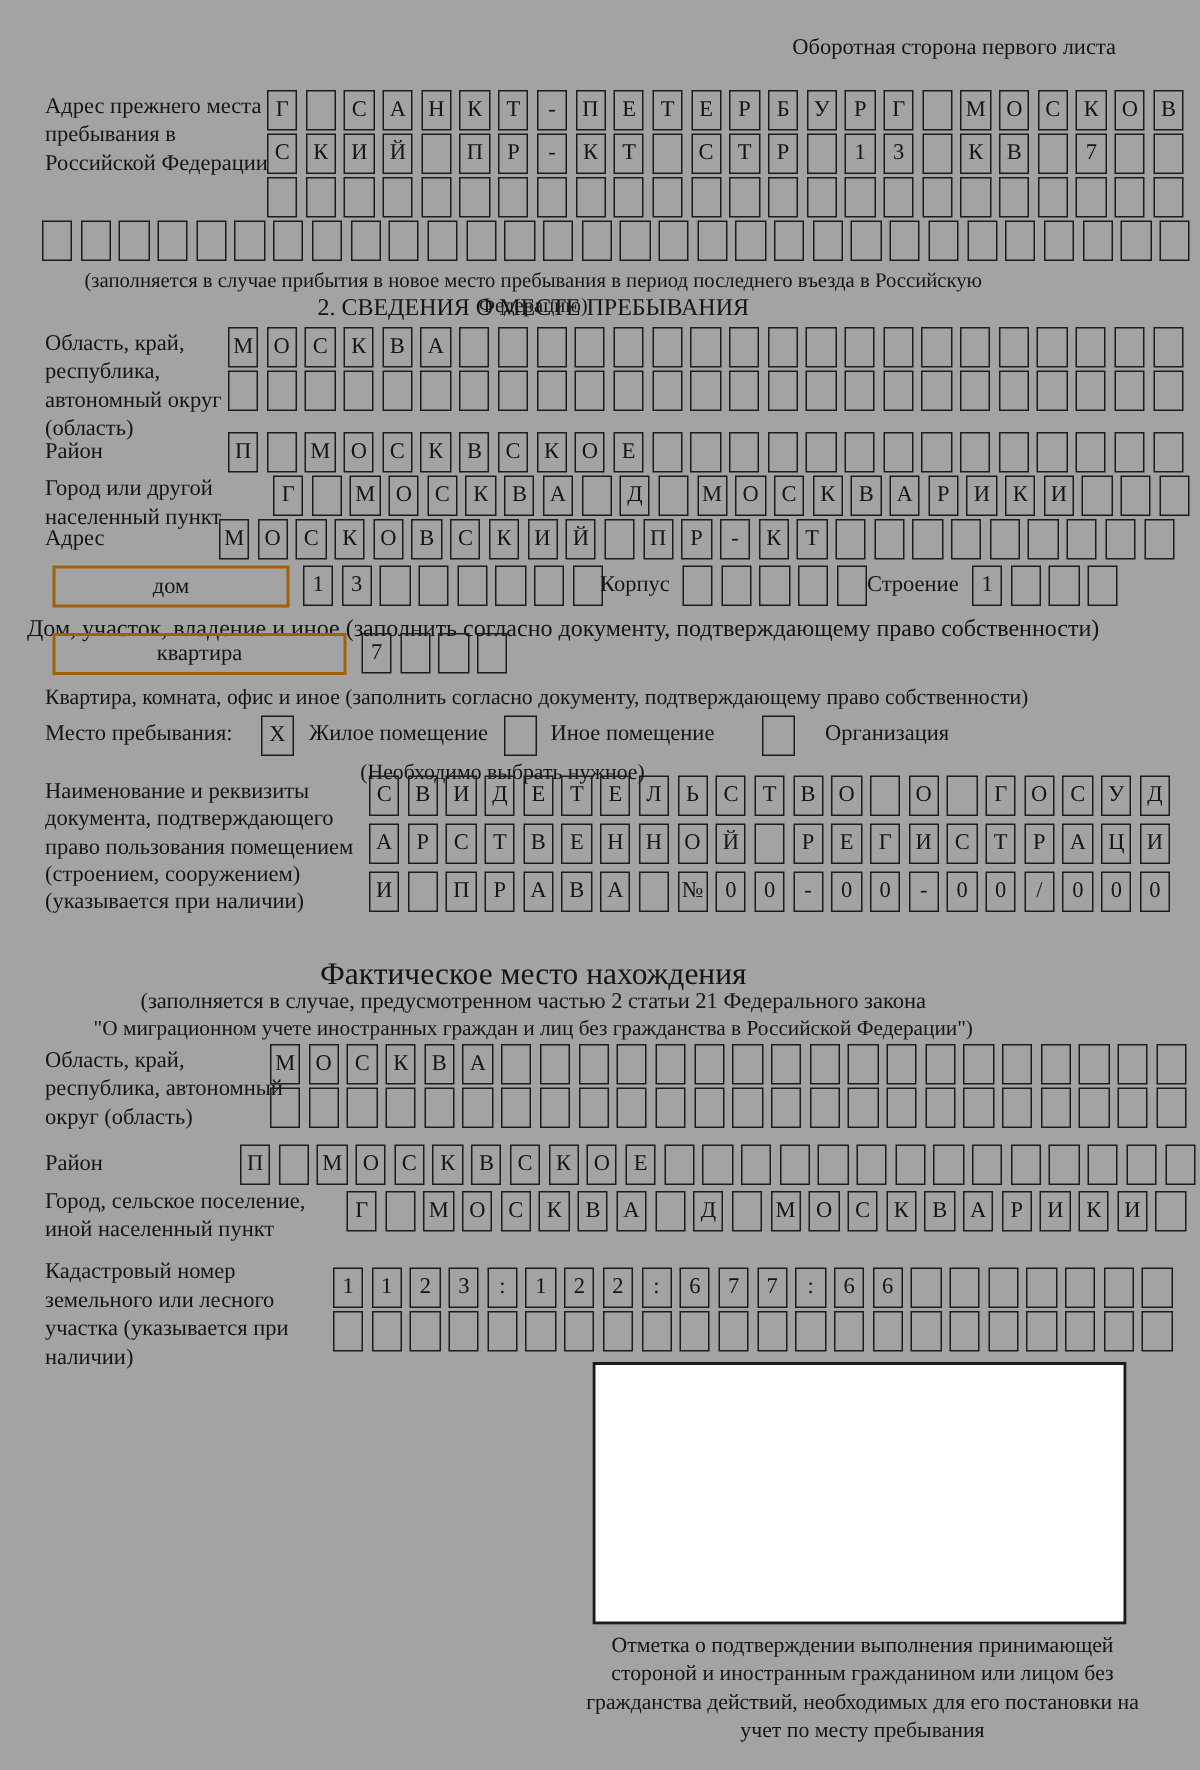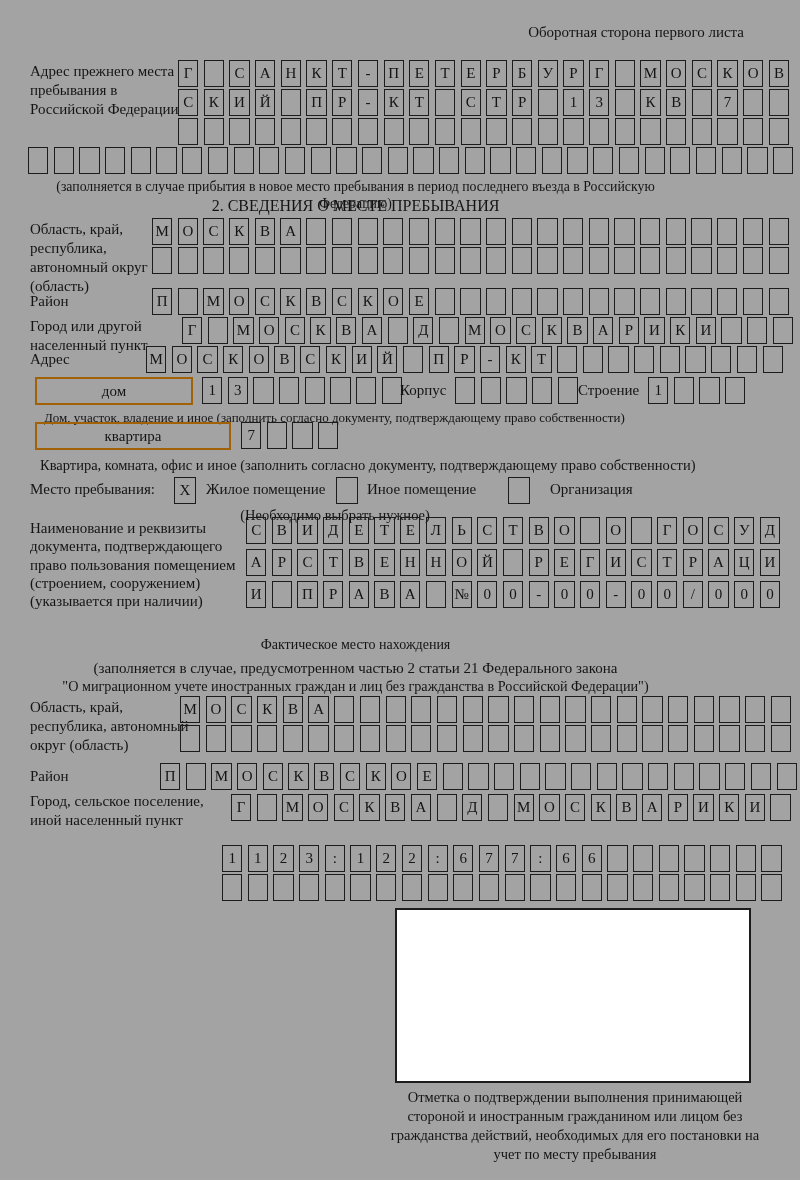--- a/index.html
+++ b/index.html
@@ -314,30 +314,30 @@
       <span class="cell"></span>
       <span class="cell"></span>
     </div>
   <div class="lbl" style="left:578px;top:381px">Строение</div>
   <div class="grid-row" style="left:648px;top:377px">
       <span class="cell">1</span>
       <span class="cell"></span>
       <span class="cell"></span>
       <span class="cell"></span>
     </div>
-  <div class="note" style="left:44px;top:410px;font-size:13px">Дом, участок, владение и иное (заполнить согласно документу, подтверждающему право собственности)</div>
+  <div class="note" style="left:18px;top:410px;font-size:16px">Дом, участок, владение и иное (заполнить согласно документу, подтверждающему право собственности)</div>
 
   <div class="widebox" style="left:35px;top:422px;width:196px">квартира</div>
   <div class="grid-row" style="left:241px;top:422px">
       <span class="cell">7</span>
       <span class="cell"></span>
       <span class="cell"></span>
       <span class="cell"></span>
     </div>
-  <div class="note" style="left:40px;top:456px;font-size:14.5px">Квартира, комната, офис и иное (заполнить согласно документу, подтверждающему право собственности)</div>
+  <div class="note" style="left:30px;top:456px;font-size:14.5px">Квартира, комната, офис и иное (заполнить согласно документу, подтверждающему право собственности)</div>
 
   <div class="lbl" style="left:30px;top:480px">Место пребывания:</div>
   <div class="checkbox" style="left:174px;top:477px">X</div>
   <div class="lbl" style="left:206px;top:480px">Жилое помещение</div>
   <div class="checkbox" style="left:336px;top:477px"></div>
   <div class="lbl" style="left:367px;top:480px">Иное помещение</div>
   <div class="checkbox" style="left:508px;top:477px"></div>
   <div class="lbl" style="left:550px;top:480px">Организация</div>
   <div class="note" style="left:180px;top:506px;width:310px;text-align:center;font-size:14.5px">(Необходимо выбрать нужное)</div>
 
@@ -405,21 +405,21 @@
       <span class="cell">0</span>
       <span class="cell">-</span>
       <span class="cell">0</span>
       <span class="cell">0</span>
       <span class="cell">/</span>
       <span class="cell">0</span>
       <span class="cell">0</span>
       <span class="cell">0</span>
     </div>
 
-  <div class="lbl bold center" style="top:636px;font-size:14px">Фактическое место нахождения</div>
+  <div class="lbl bold center" style="top:636px;font-size:21px">Фактическое место нахождения</div>
   <div class="note center" style="top:659px;font-size:15px">(заполняется в случае, предусмотренном частью 2 статьи 21 Федерального закона</div>
   <div class="note center" style="top:678px;font-size:14.2px">"О миграционном учете иностранных граждан и лиц без гражданства в Российской Федерации")</div>
 
   <div class="lbl" style="left:30px;top:698px;width:165px">Область, край, республика, автономный округ (область)</div>
   <div class="grid-row" style="left:180px;top:696px">
       <span class="cell">М</span>
       <span class="cell">О</span>
       <span class="cell">С</span>
       <span class="cell">К</span>
       <span class="cell">В</span>
@@ -518,20 +518,21 @@
       <span class="cell">К</span>
       <span class="cell">В</span>
       <span class="cell">А</span>
       <span class="cell">Р</span>
       <span class="cell">И</span>
       <span class="cell">К</span>
       <span class="cell">И</span>
       <span class="cell"></span>
     </div>
 
+  <div class="lbl" style="left:30px;top:839px;width:190px">Кадастровый номер земельного или лесного участка (указывается при наличии)</div>
   <div class="grid-row" style="left:222px;top:845px">
       <span class="cell">1</span>
       <span class="cell">1</span>
       <span class="cell">2</span>
       <span class="cell">3</span>
       <span class="cell">:</span>
       <span class="cell">1</span>
       <span class="cell">2</span>
       <span class="cell">2</span>
       <span class="cell">:</span>

